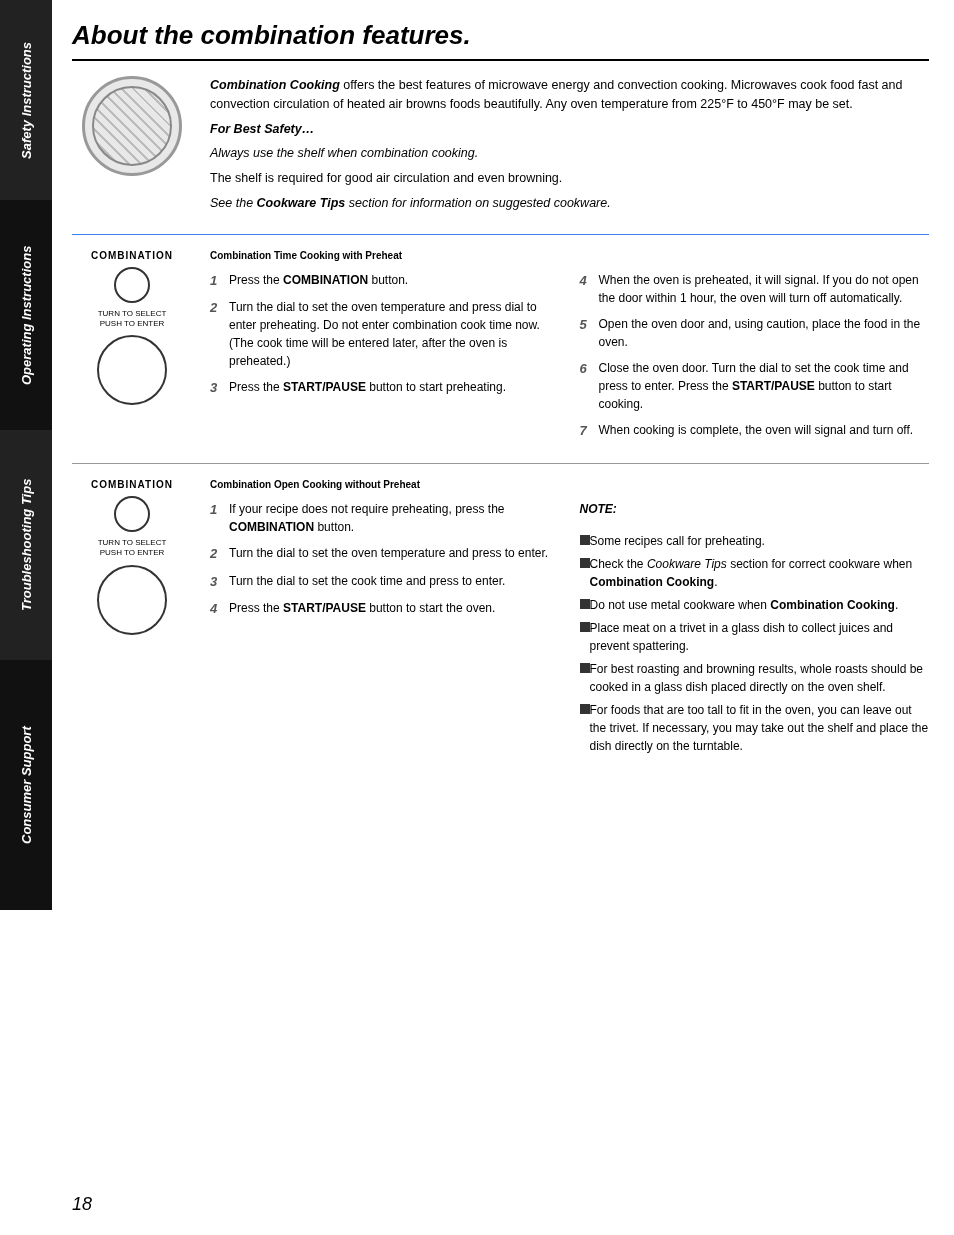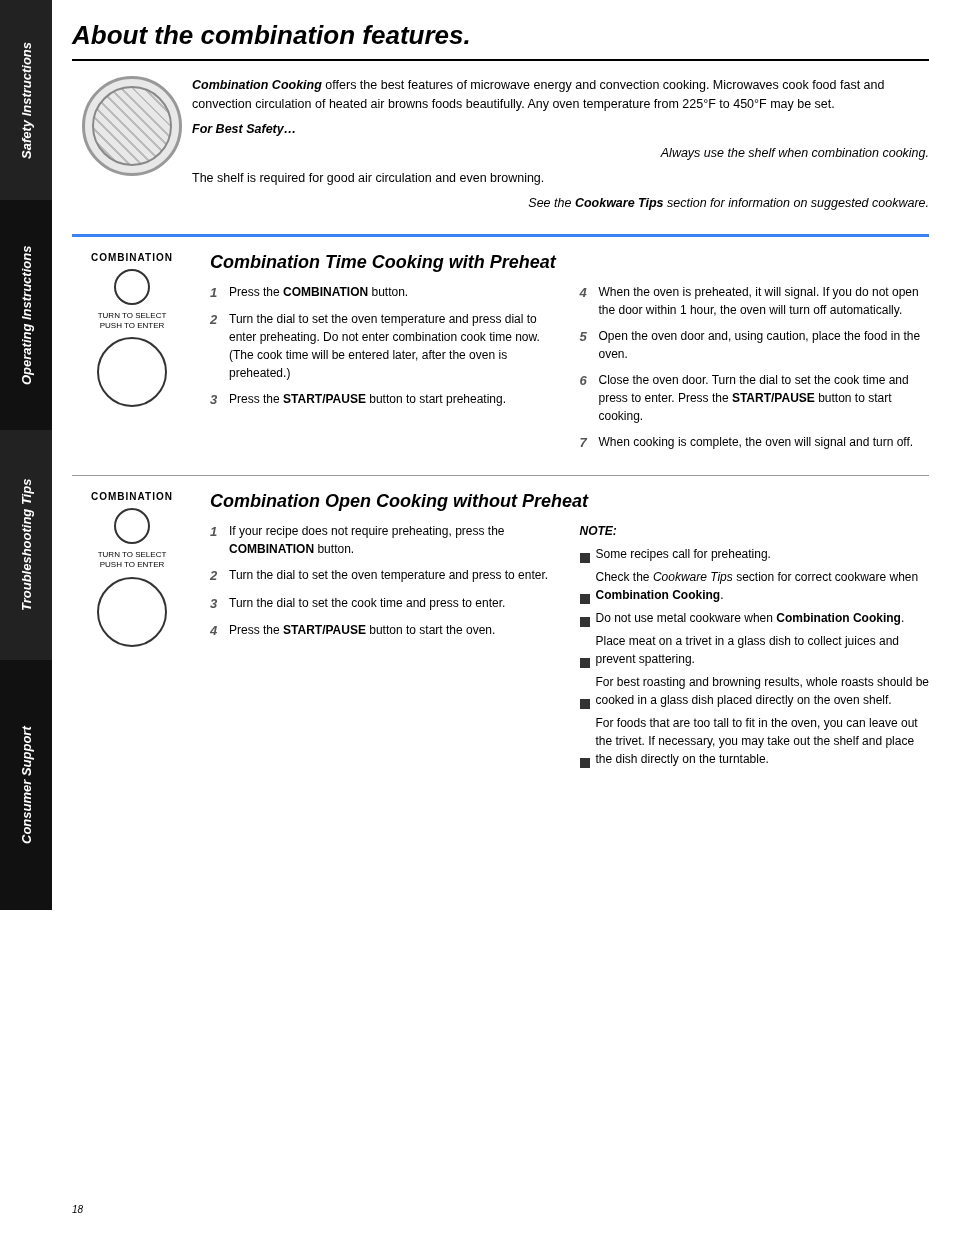--- a/index.html
+++ b/index.html
@@ -25,21 +25,22 @@
       font-style: italic;
       font-weight: bold;
       border-bottom: 2px solid #000;
       padding-bottom: 8px;
       margin-bottom: 15px;
     }
 
     
     .top-section {
       display: flex;
-      border-bottom: 3px solid #3b82f6;
+      gap: 18px;
+      border-bottom: 1px solid #3b82f6;
       padding-bottom: 15px;
       margin-bottom: 15px;
     }
 
     .appliance-image {
       width: 120px;
       flex-shrink: 0;
     }
 
     .appliance-circle {
@@ -71,21 +72,21 @@
 
     .top-text {
       flex: 1;
       font-size: 12.5px;
       line-height: 1.5;
     }
 
     .top-text p { margin-bottom: 6px; }
 
     .bold-italic { font-weight: bold; font-style: italic; }
-    .italic { font-style: italic; text-align: right; }
+    .italic { font-style: italic; }
 
     
     .section-block {
       display: flex;
       gap: 18px;
       border-bottom: 1px solid #999;
       padding-bottom: 15px;
       margin-bottom: 15px;
     }
 
@@ -129,23 +130,22 @@
       border: 2px solid #333;
       background: #fff;
     }
 
     
     .step-content {
       flex: 1;
     }
 
     .section-title {
-      font-size: 18px;
-      font-weight: bold;
-      font-style: italic;
+      font-size: 10px;
+      font-weight: bold;
       margin-bottom: 10px;
     }
 
     .steps-grid {
       display: grid;
       grid-template-columns: 1fr 1fr;
       gap: 0 20px;
       font-size: 12px;
       line-height: 1.5;
     }
@@ -173,45 +173,43 @@
 
     
     .notes-section {
       font-size: 12px;
       line-height: 1.5;
     }
 
     .note-label {
       font-weight: bold;
       font-style: italic;
+      margin-bottom: 14px;
+    }
+
+    .note-item {
+      display: flex;
       margin-bottom: 5px;
-    }
-
-    .note-item {
-      display: flex;
-      gap: 6px;
-      margin-bottom: 5px;
-      align-items: flex-end;
     }
 
     .note-bullet {
       flex-shrink: 0;
       width: 10px;
       height: 10px;
       background: #333;
       margin-top: 3px;
     }
 
     .note-text {
       font-size: 12px;
       line-height: 1.5;
     }
 
     .page-number {
-      font-size: 10px;
+      font-size: 18px;
       margin-top: 10px;
       font-style: italic;
     }
 
     .sidebar-wrapper {
       width: 52px;
       display: flex;
       flex-direction: column;
     }
 

